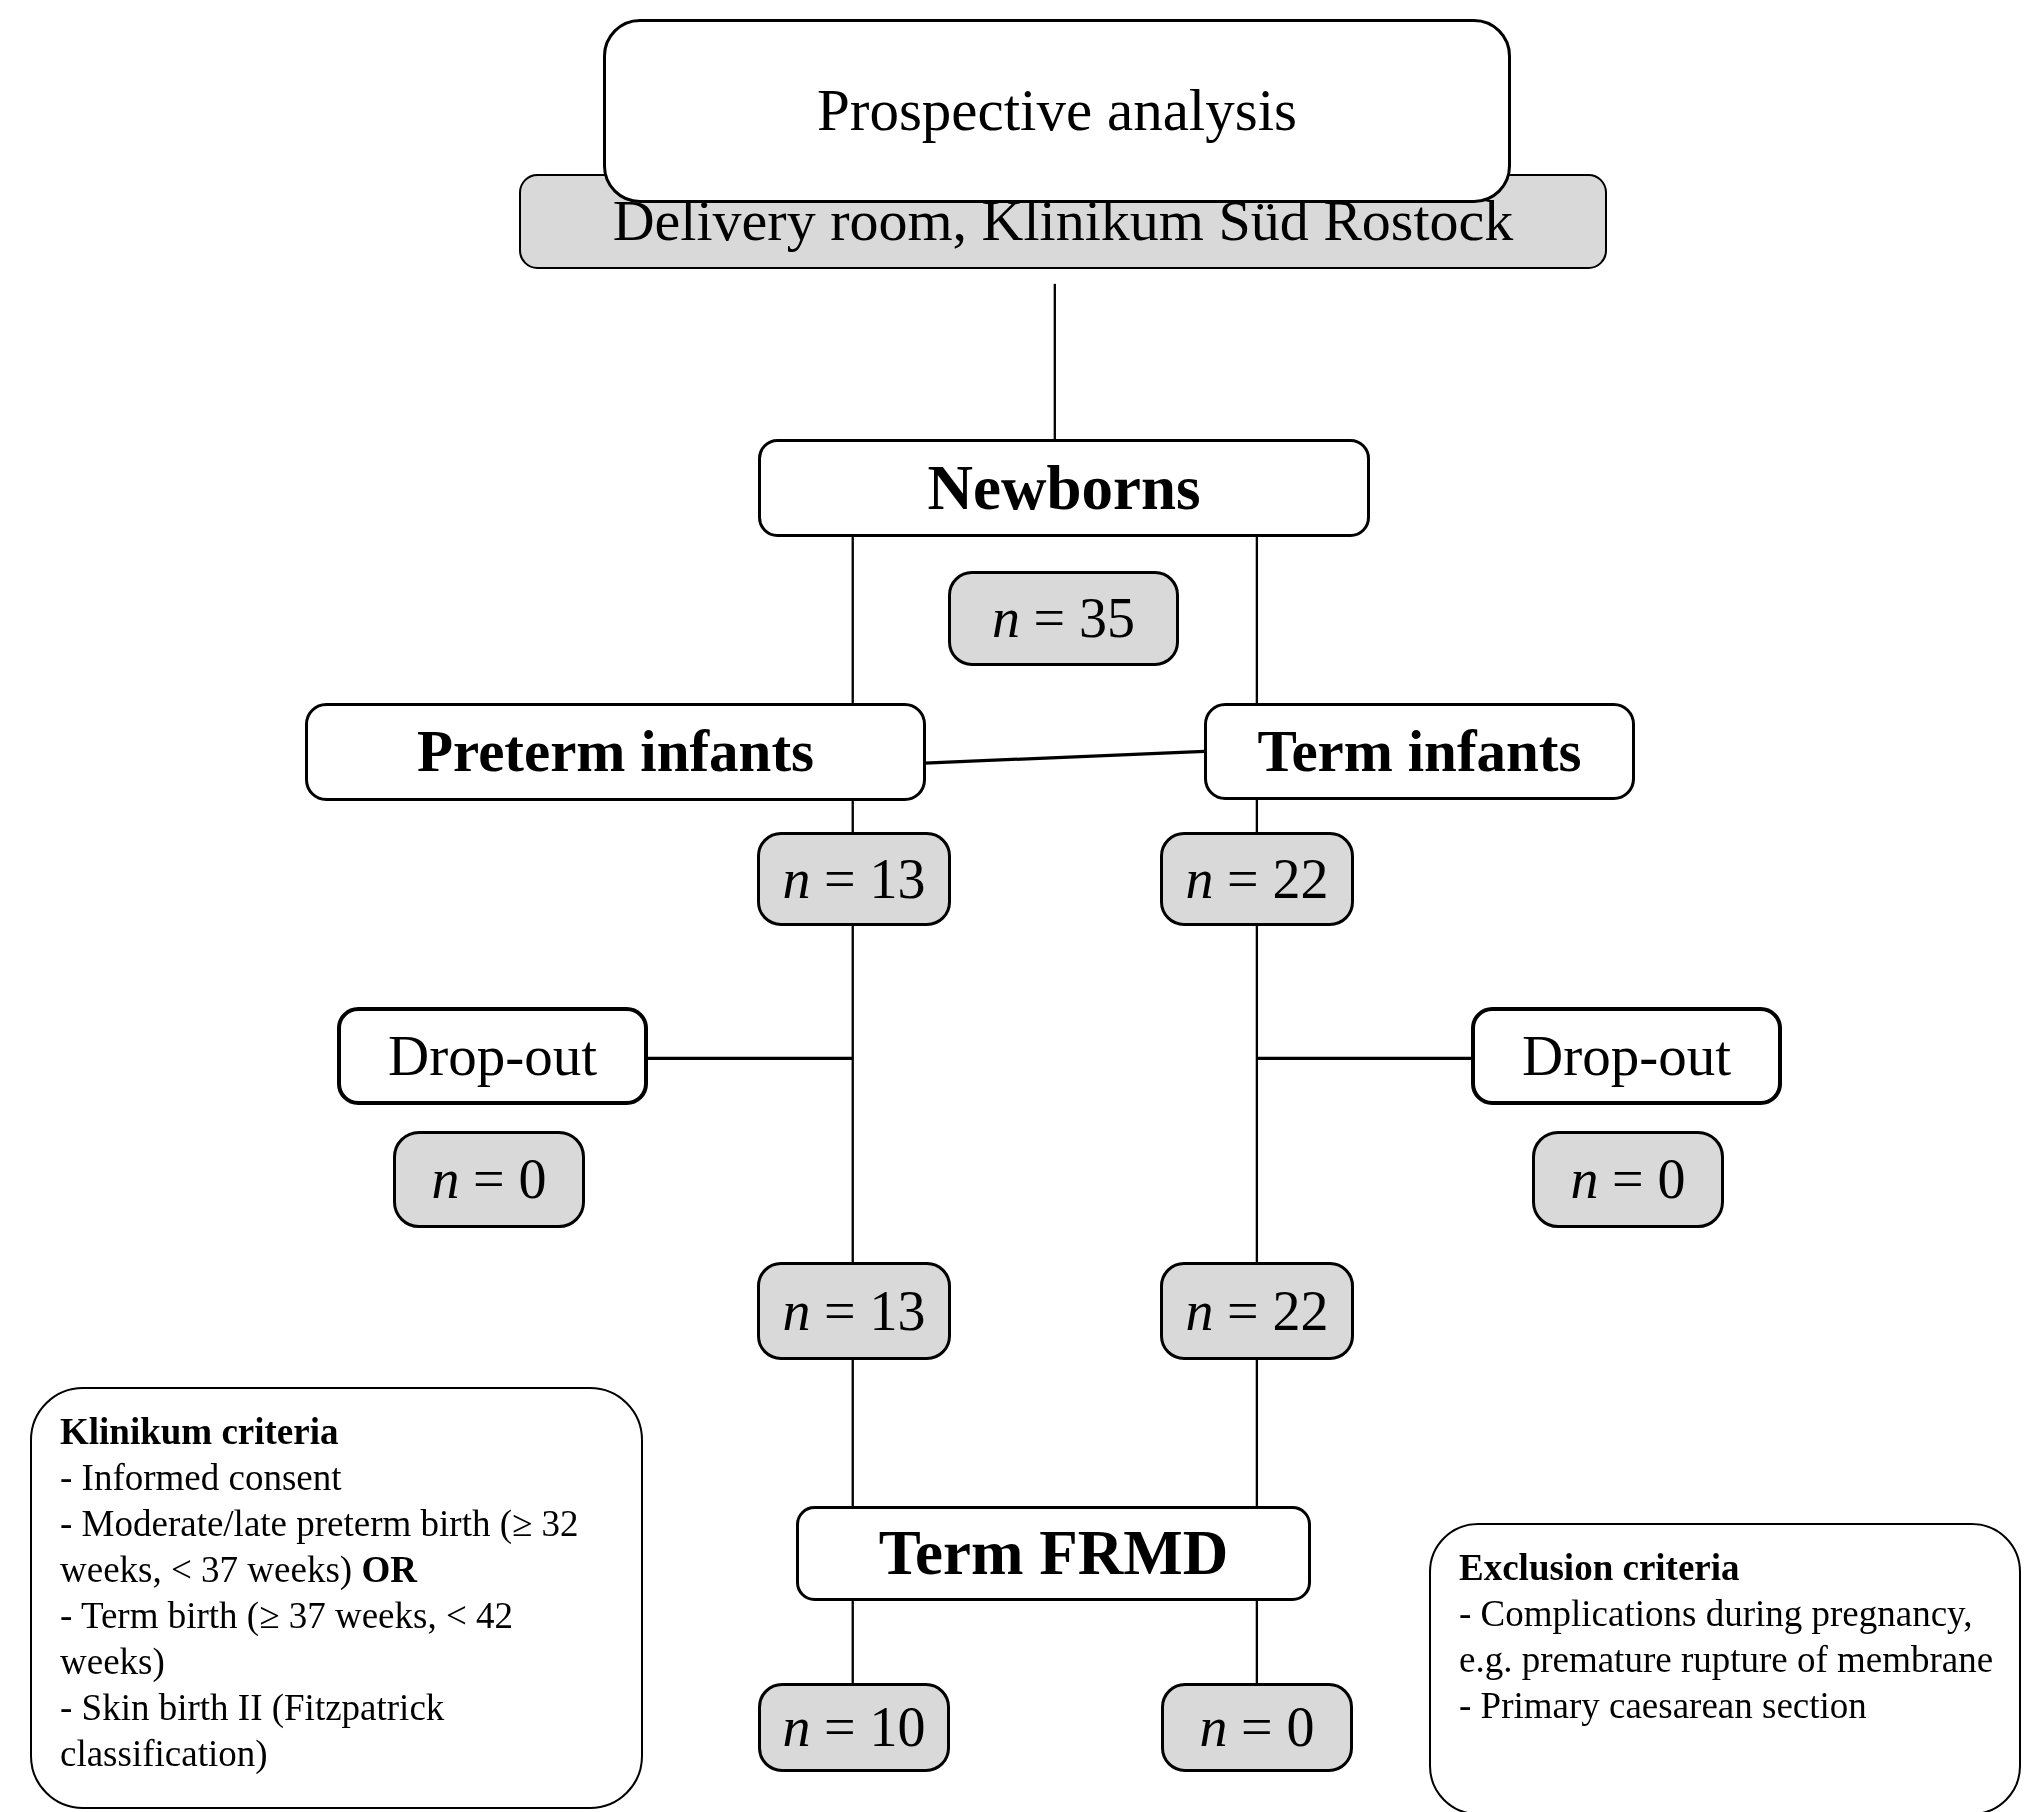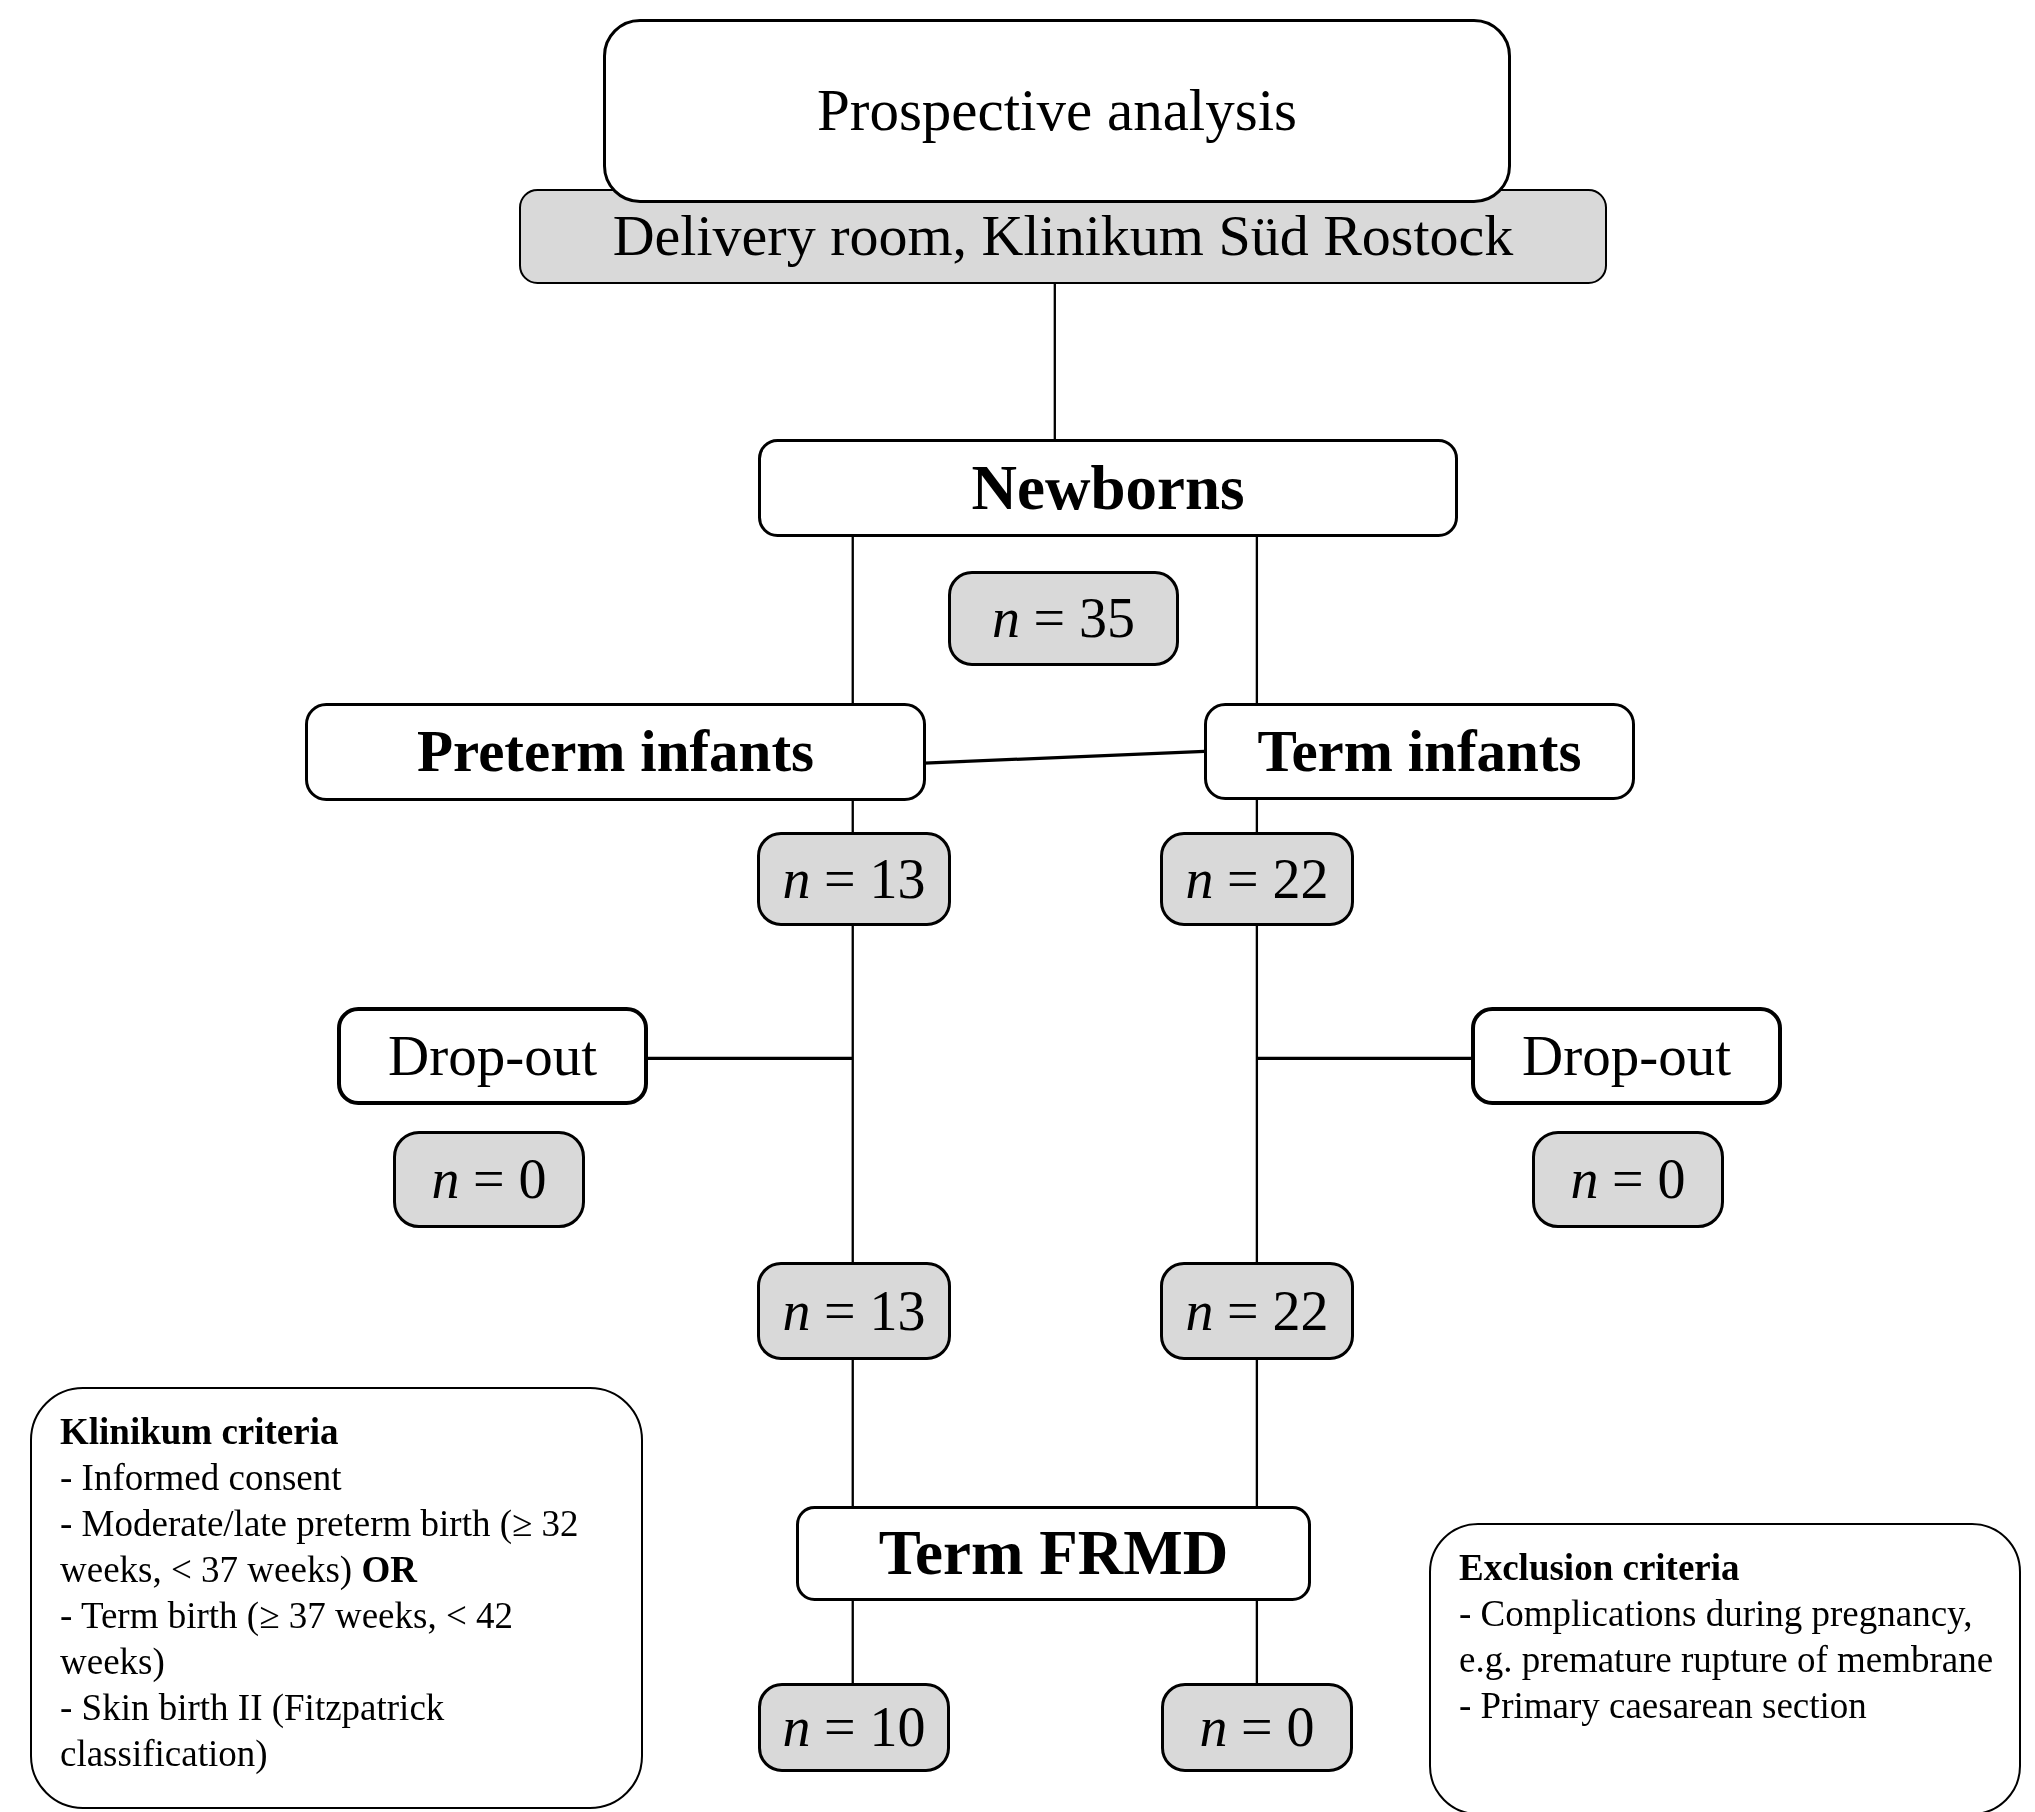--- a/index.html
+++ b/index.html
@@ -45,29 +45,29 @@
 
   <svg id="wires" width="2035" height="1813" viewBox="0 0 4391 3911">
     <line x1="2276" y1="612" x2="2276" y2="952" stroke="#000" stroke-width="5"></line>
     <line x1="1840" y1="1156" x2="1840" y2="3634" stroke="#000" stroke-width="5"></line>
     <line x1="2712" y1="1156" x2="2712" y2="3634" stroke="#000" stroke-width="5"></line>
     <line x1="1995" y1="1646" x2="2599" y2="1621" stroke="#000" stroke-width="7"></line>
     <line x1="1396" y1="2283" x2="1840" y2="2283" stroke="#000" stroke-width="7"></line>
     <line x1="2712" y1="2283" x2="3174" y2="2283" stroke="#000" stroke-width="7"></line>
   </svg>
 
-  <div class="node gray location-box" style="left:519px;top:189px;width:1088px;height:95px;">
+  <div class="node gray location-box" style="left:519px;top:174px;width:1088px;height:95px;">
     <span>Delivery room, Klinikum Süd Rostock</span>
   </div>
 
   <div class="node title-box" style="left:603px;top:18.5px;width:908px;height:184px;">
     <div>Prospective analysis</div>
   </div>
 
-  <div class="node bold" style="left:758px;top:439px;width:700px;height:98px;border-width:3.7px;font-size:63px;border-radius:19.5px;">
+  <div class="node bold" style="left:758px;top:439px;width:612px;height:98px;border-width:3.7px;font-size:63px;border-radius:19.5px;">
     <span>Newborns</span>
   </div>
 
   <div class="node gray count" style="left:948px;top:571px;width:231px;height:95px;">
     <span class="nvar">n</span>
       <span>= 35</span>
   </div>
 
   <div class="node bold" style="left:305px;top:703px;width:621px;height:98px;border-width:3.7px;font-size:59px;align-items:center;">
     <span>Preterm infants</span>

